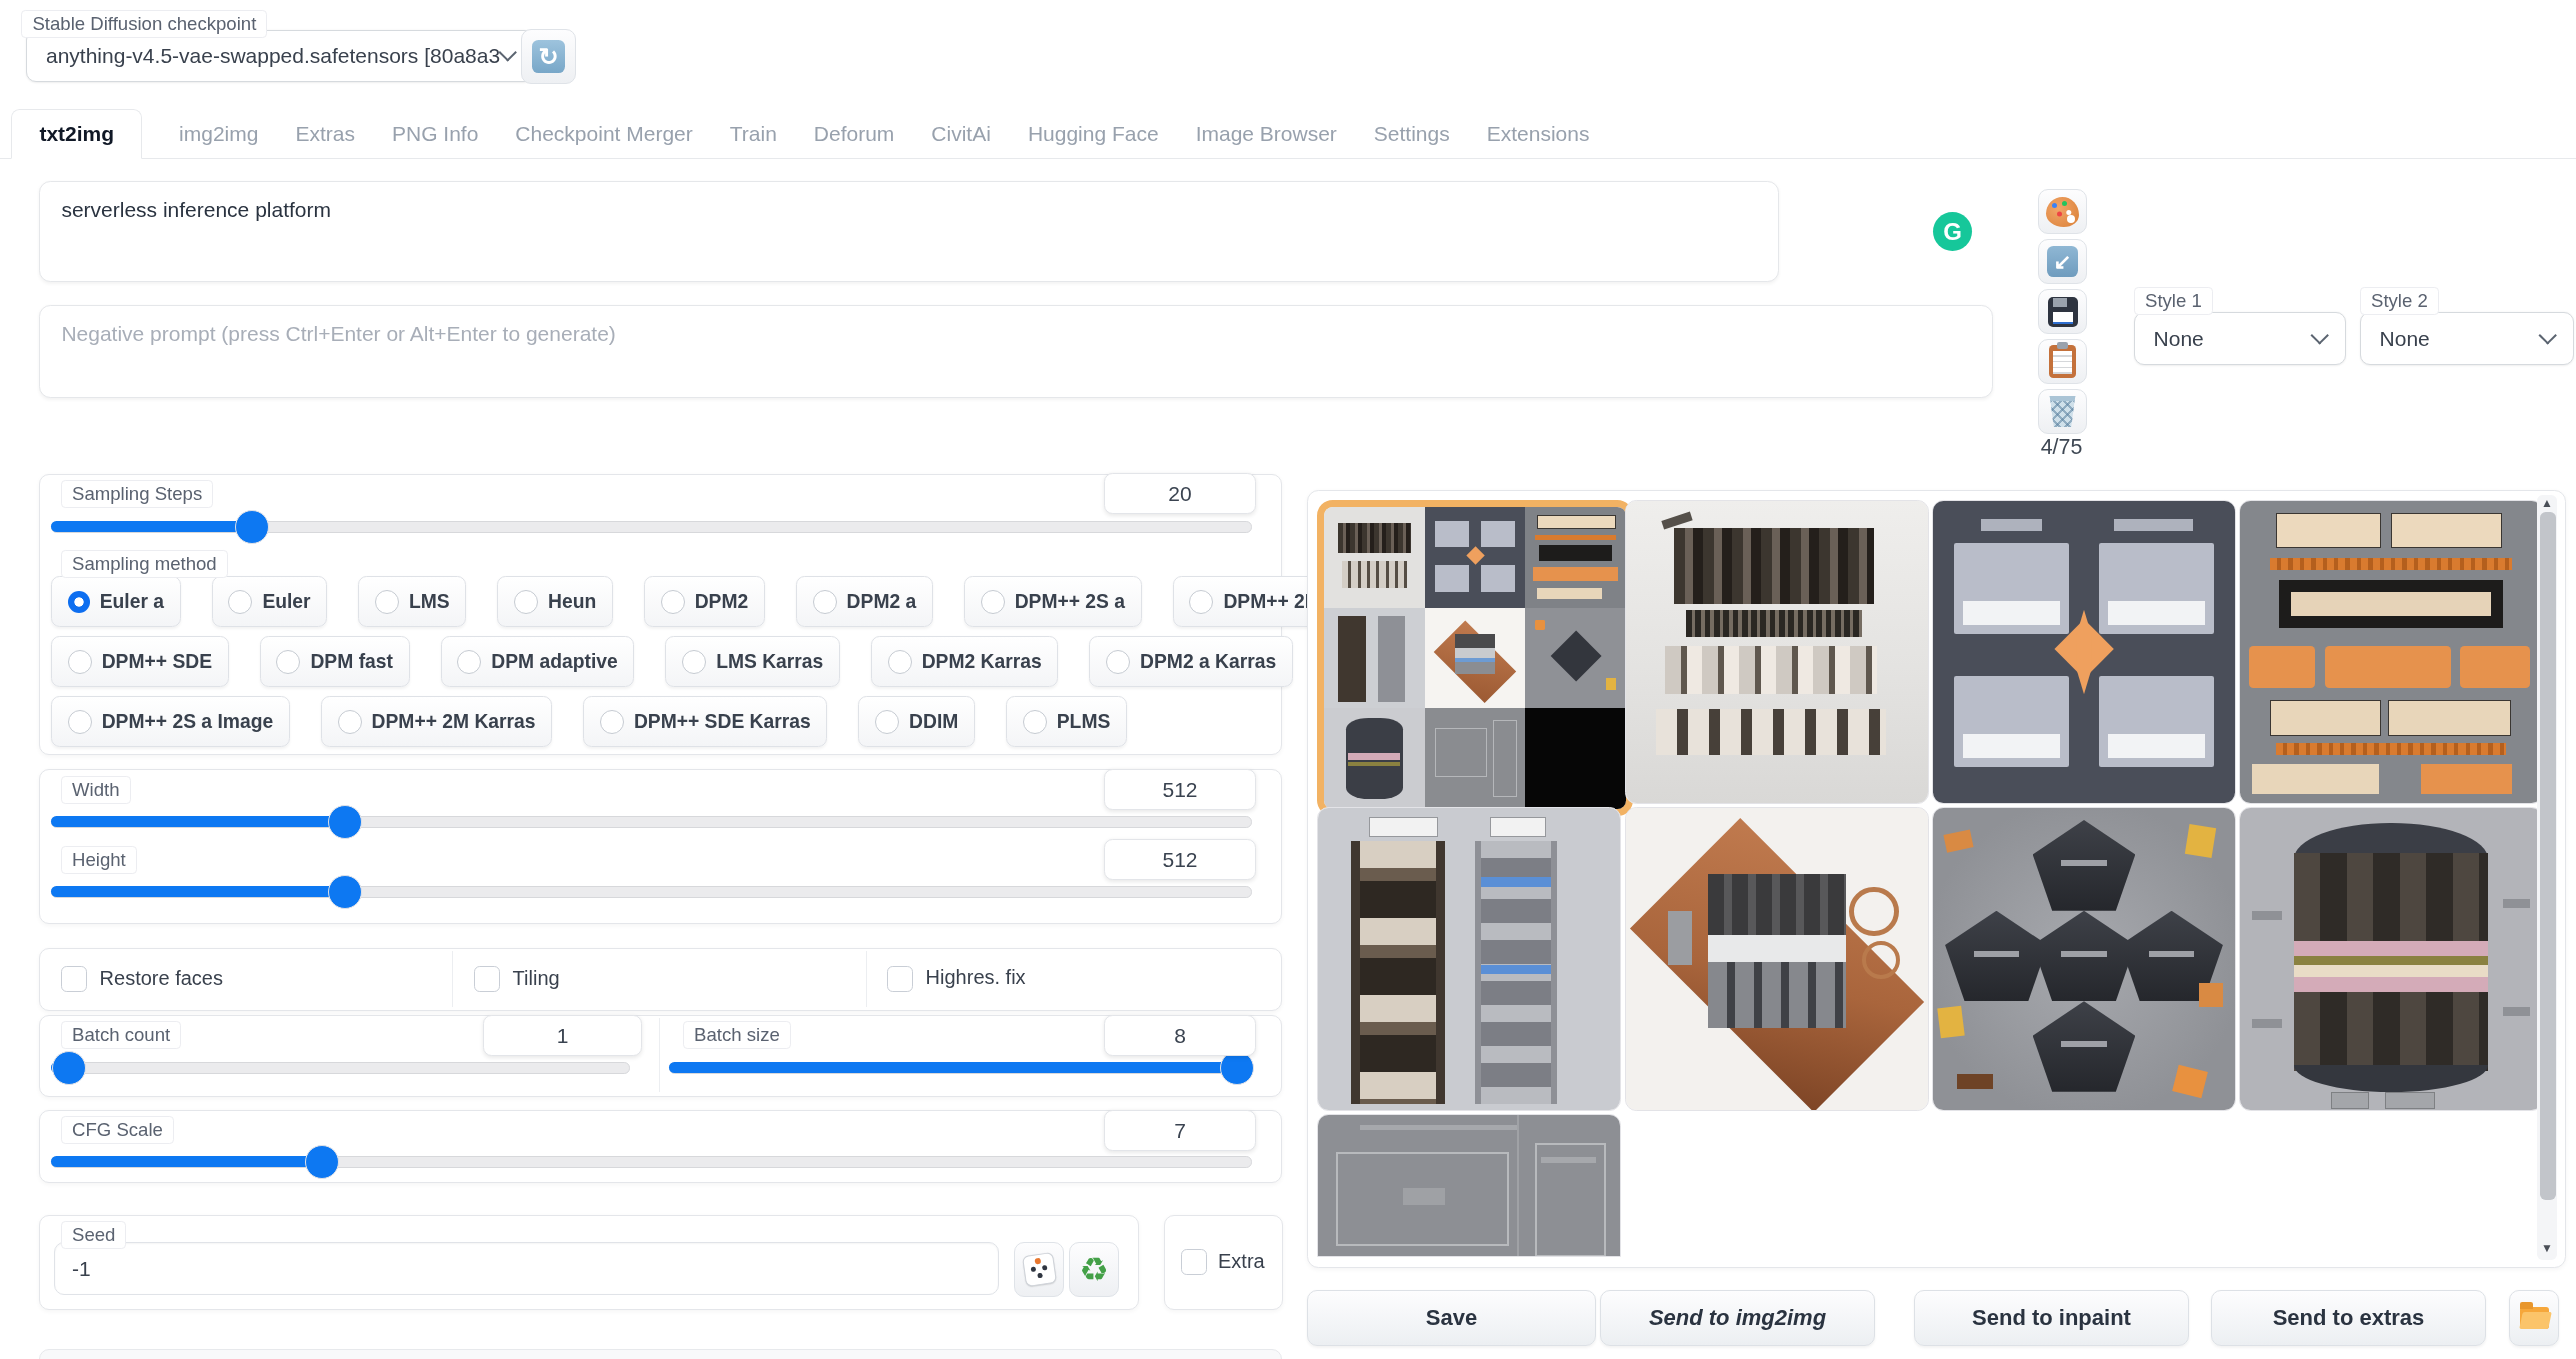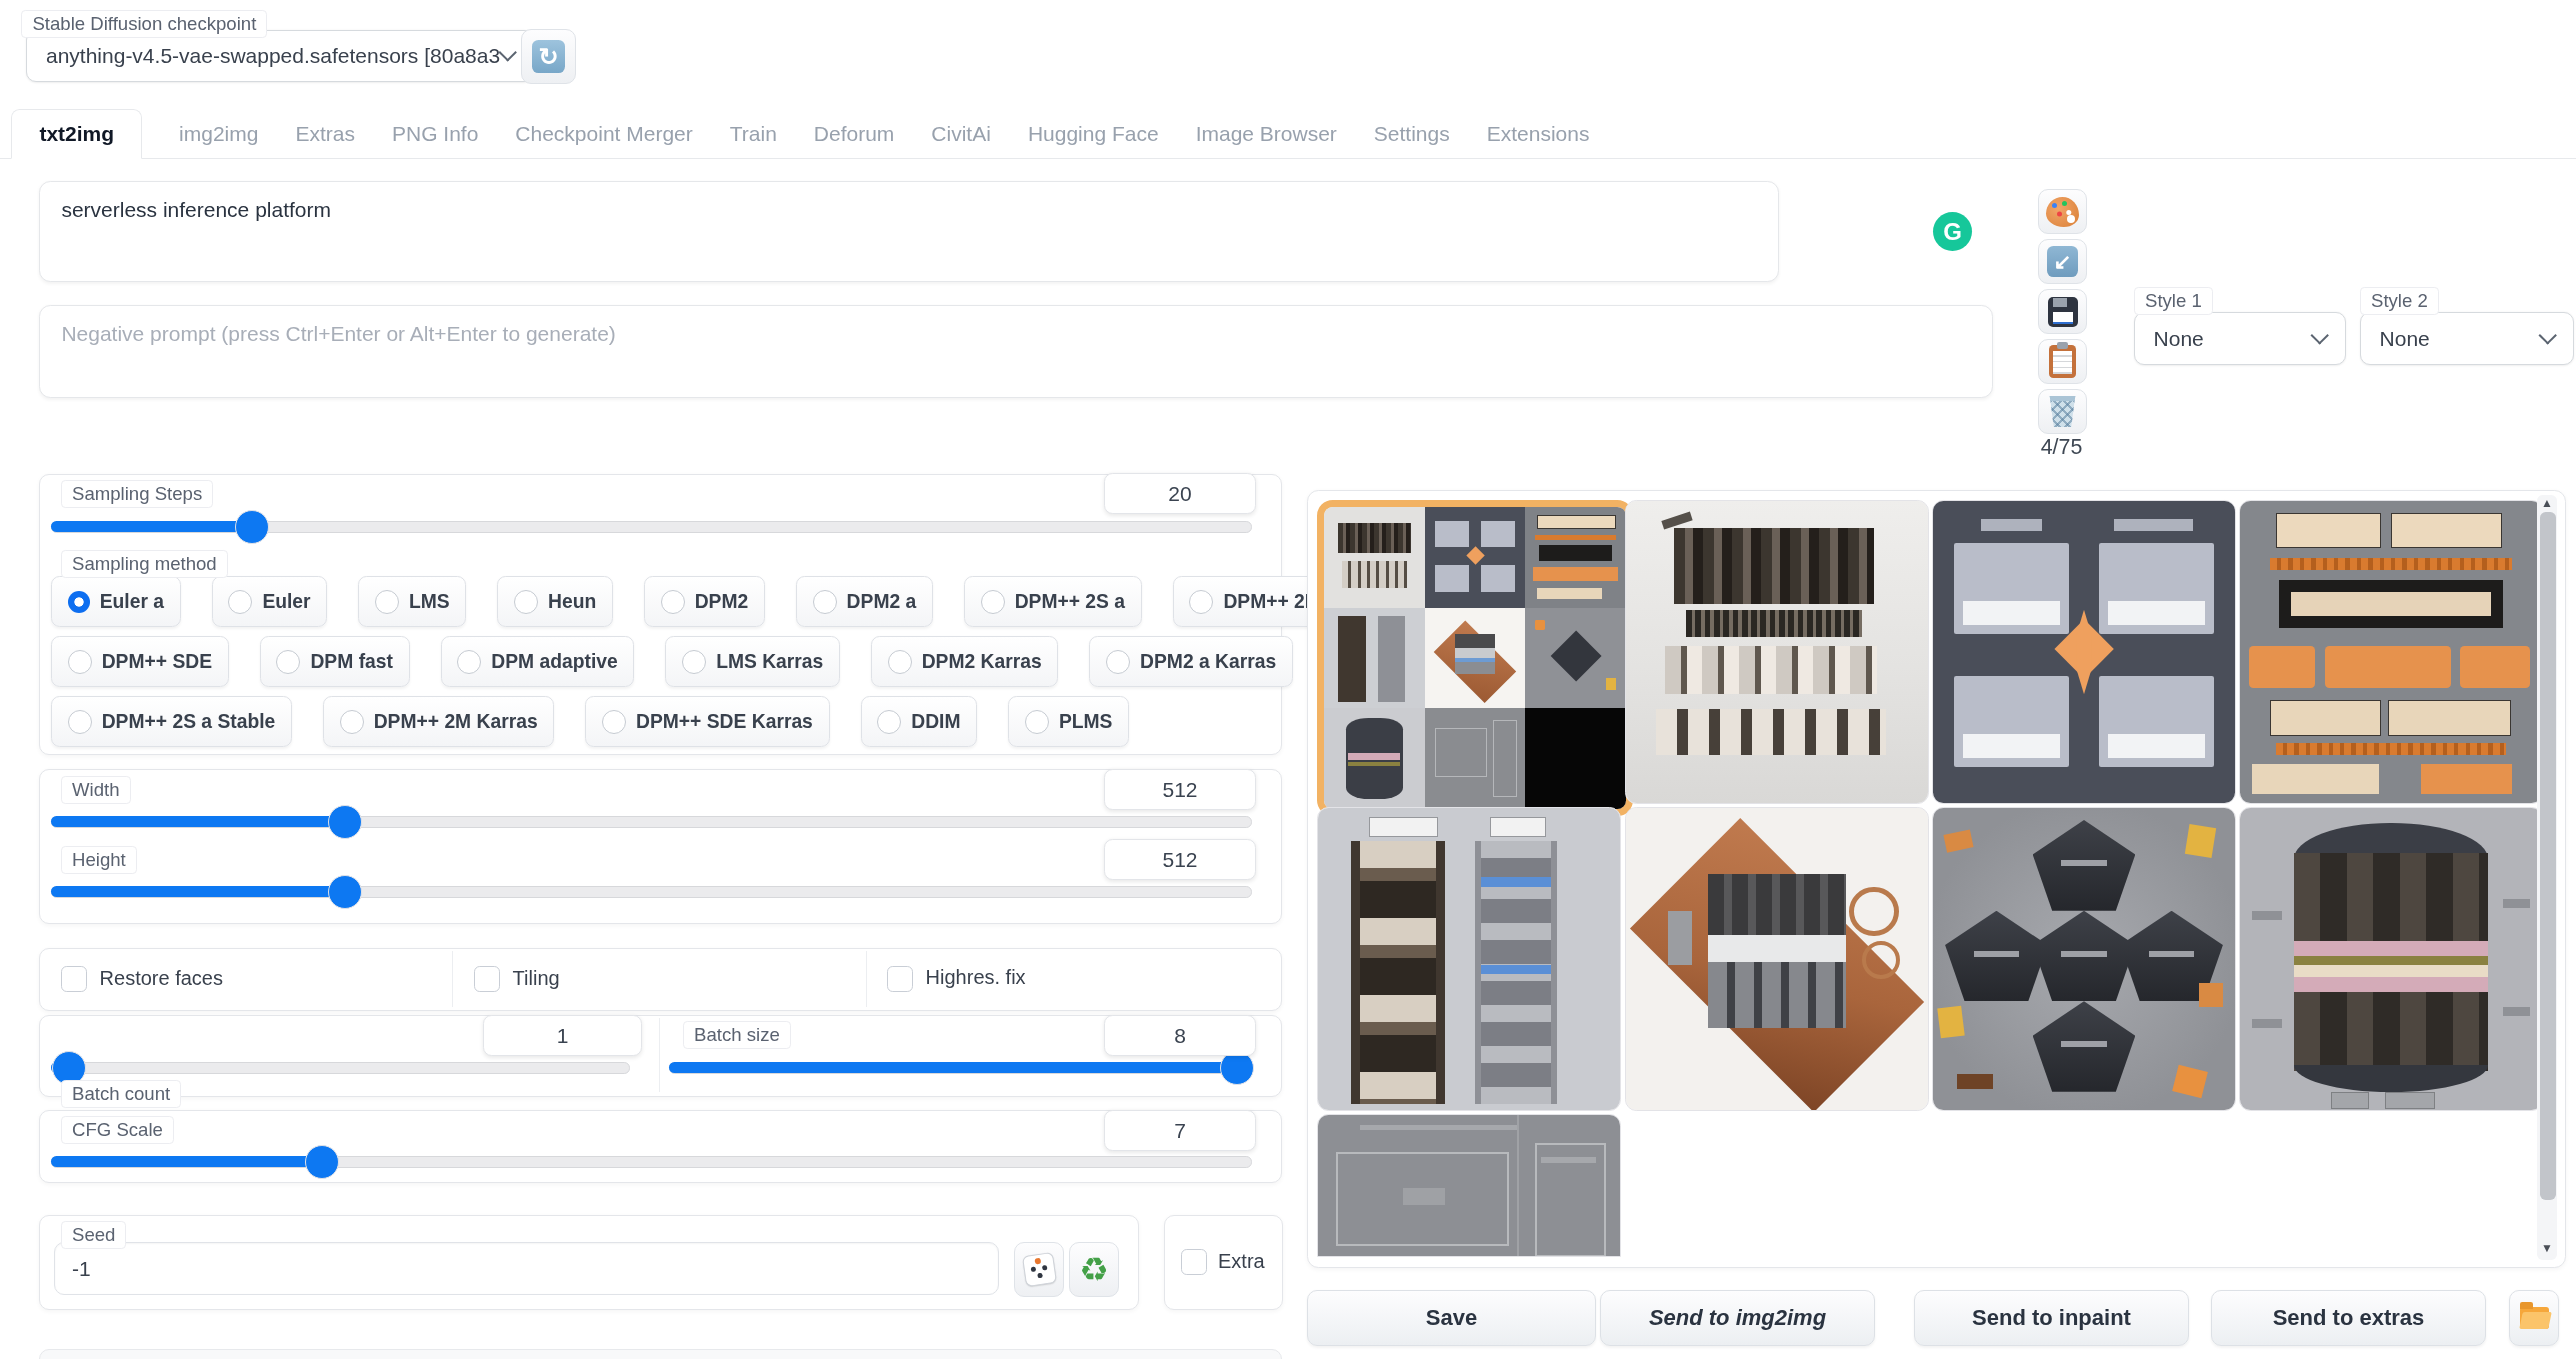--- a/index.html
+++ b/index.html
@@ -259,21 +259,21 @@
         <span class="plabel">DPM2 Karras</span>
       </div>
     <div class="pill">
         <span class="radio"></span>
         <span class="plabel">DPM2 a Karras</span>
       </div>
   </div>
   <div class="pillrow" style="left:51px;top:696px;">
     <div class="pill">
         <span class="radio"></span>
-        <span class="plabel">DPM++ 2S a Stable</span>
+        <span class="plabel">DPM++ 2S a Image</span>
       </div>
     <div class="pill">
         <span class="radio"></span>
         <span class="plabel">DPM++ 2M Karras</span>
       </div>
     <div class="pill">
         <span class="radio"></span>
         <span class="plabel">DPM++ SDE Karras</span>
       </div>
     <div class="pill">
@@ -313,21 +313,21 @@
     <span class="checkbox"></span>
       <span class="cklabel">Tiling</span>
   </div>
   <div class="abs" style="left:887px;top:966px;display:flex;gap:13px;">
     <span class="checkbox"></span>
       <span class="cklabel">Highres. fix</span>
   </div>
 
   <div class="panel" style="left:39px;top:1015px;width:1241px;height:80px;"></div>
   <div class="divider-v" style="left:659px;top:1018px;height:74px;"></div>
-  <div class="chip" style="left:61px;top:1080px;">Batch count</div>
+  <div class="chip" style="left:61px;top:1021px;">Batch count</div>
   <div class="numbox" style="left:483px;top:1015px;width:157px;height:39px;">1</div>
   <div class="slider" style="left:51px;top:1051px;width:579px;">
     <div class="track"></div>
       <div class="fill" style="width:17px;"></div>
       <div class="thumb" style="left:1.4px;"></div>
   </div>
   <div class="chip" style="left:683px;top:1021px;">Batch size</div>
   <div class="numbox" style="left:1104px;top:1015px;width:150px;height:39px;">8</div>
   <div class="slider" style="left:669px;top:1051px;width:583px;">
     <div class="track"></div>

